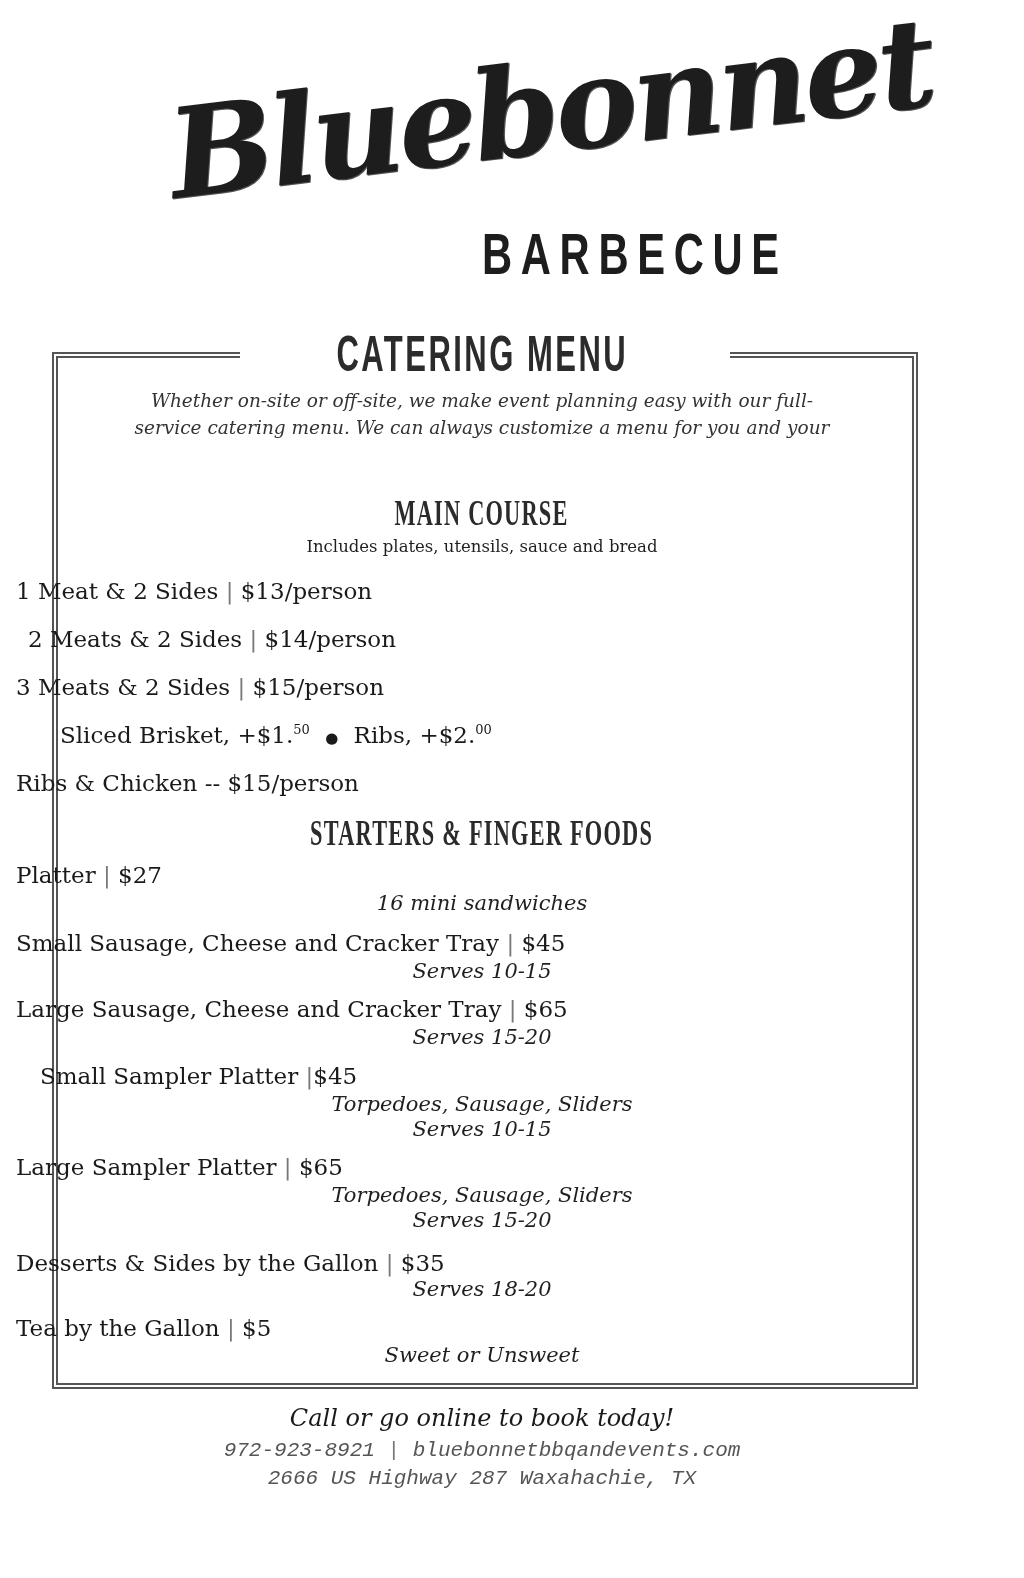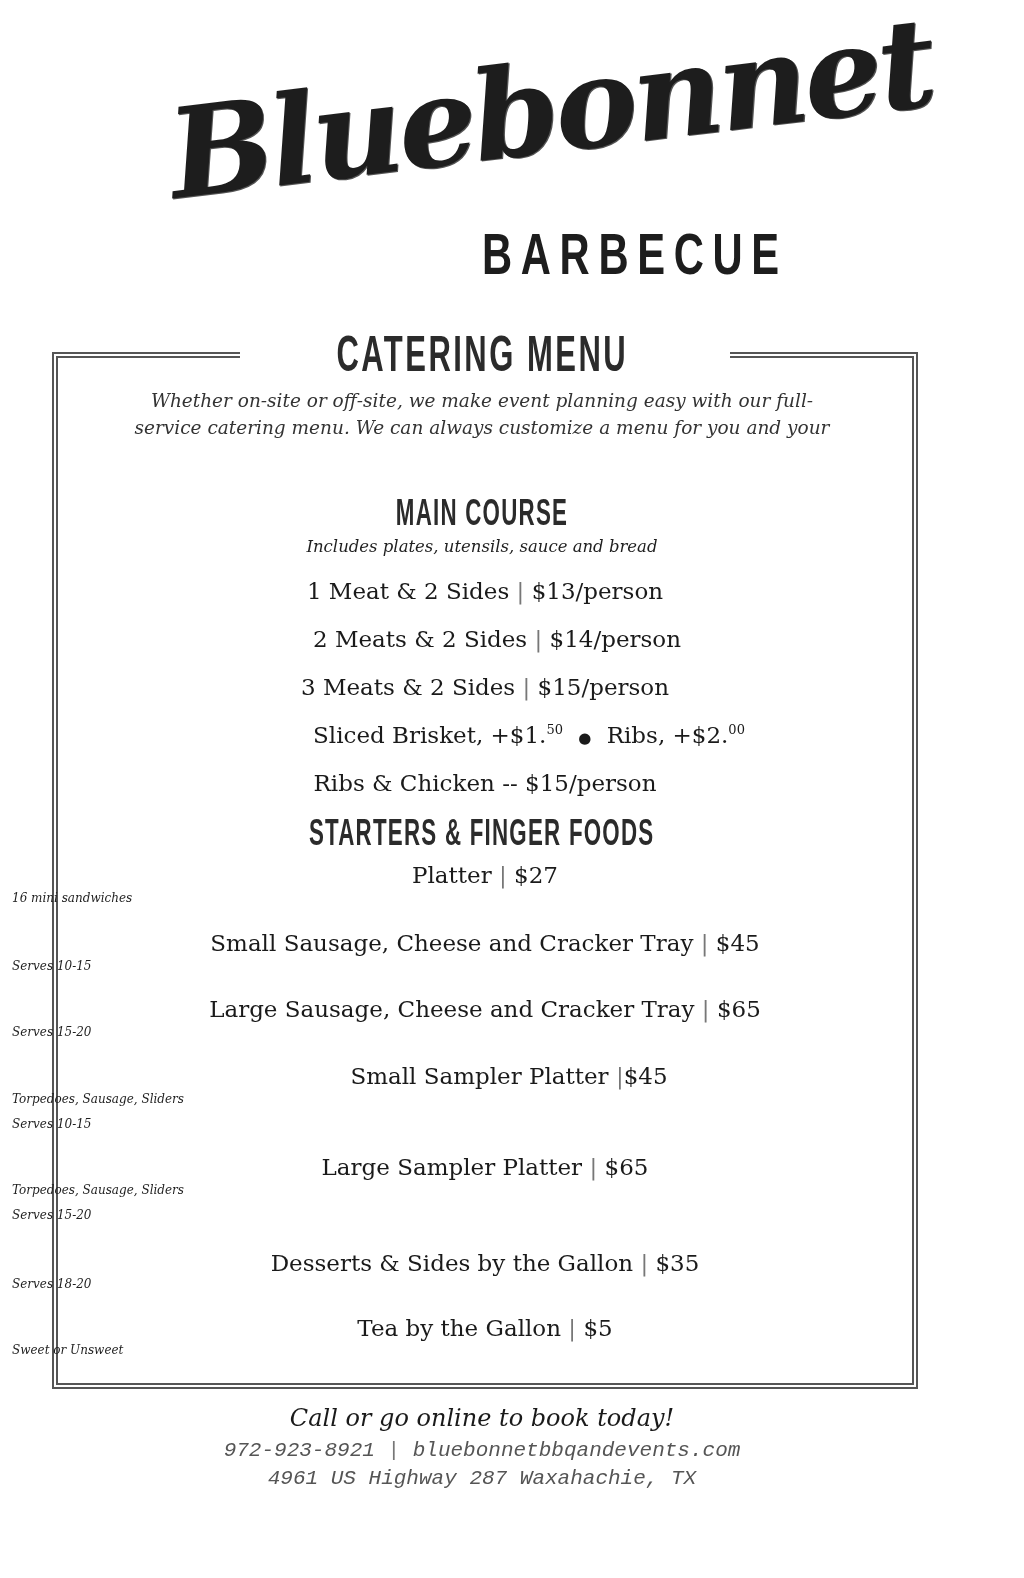--- a/index.html
+++ b/index.html
@@ -34,41 +34,41 @@
   .title span { display: inline-block; transform: scaleX(0.62); }
 
   .intro {
     position: absolute; left: 90px; width: 784px; top: 388px; text-align: center;
     font-family: "DejaVu Serif", "Liberation Serif", serif; font-style: italic;
     font-size: 18.5px; line-height: 26.5px; color: #333;
   }
 
   .section-head {
     position: absolute; left: 0; width: 964px; text-align: center;
-    font-family: Liberation Sans, sans-serif; font-weight: bold;
+    font-family: Liberation Serif, serif; font-weight: bold;
     color: #2b2b2b; letter-spacing: 2px;
   }
   .section-head span { display: inline-block; transform: scaleX(0.62); }
 
   .sub-note {
     position: absolute; left: 0; width: 964px; text-align: center;
-    font-family: "DejaVu Serif", "Liberation Serif", serif; font-style: italic;
+    font-family: "DejaVu Serif", "Liberation Serif", serif; 
     font-size: 16.5px; color: #1f1f1f;
   }
 
   .line {
-    position: absolute; left: 3px; width: 964px; text-align: center;
+    position: absolute; left: 16px; width: 964px; 
     font-family: "DejaVu Serif", "Liberation Serif", serif;
     font-size: 23px; color: #1a1a1a; white-space: nowrap;
   }
   .line sup { font-size: 13px; vertical-align: 9px; }
   .note {
-    position: absolute; left: 0; width: 964px; text-align: left;
+    position: absolute; left: 0; width: 964px; text-align: center;
     font-family: "DejaVu Serif", "Liberation Serif", serif; font-style: italic;
-    font-size: 12px; color: #1f1f1f; white-space: nowrap; padding-left: 12px;
+    font-size: 21px; color: #1f1f1f; white-space: nowrap;
   }
 
   .cta {
     position: absolute; left: 0; width: 964px; top: 1404px; text-align: center;
     font-family: "DejaVu Serif", "Liberation Serif", serif; font-style: italic;
     font-size: 24px; color: #1a1a1a;
   }
   .contact {
     position: absolute; left: 0; width: 964px; text-align: center;
     font-family: Liberation Mono, monospace; font-style: italic;
@@ -178,13 +178,13 @@
   <span>$5</span>
 </div>
 <div class="note" style="top:1343px;">Sweet or Unsweet</div>
 
 <div class="cta">Call or go online to book today!</div>
 <div class="contact" style="top:1439px;">
   <span>972-923-8921</span>
   <span class="sep">|</span>
   <span>bluebonnetbbqandevents.com</span>
 </div>
-<div class="contact" style="top:1467px;">4961 US Highway 287 Waxahachie, TX</div>
+<div class="contact" style="top:1467px;">2666 US Highway 287 Waxahachie, TX</div>
 
 </body></html>

